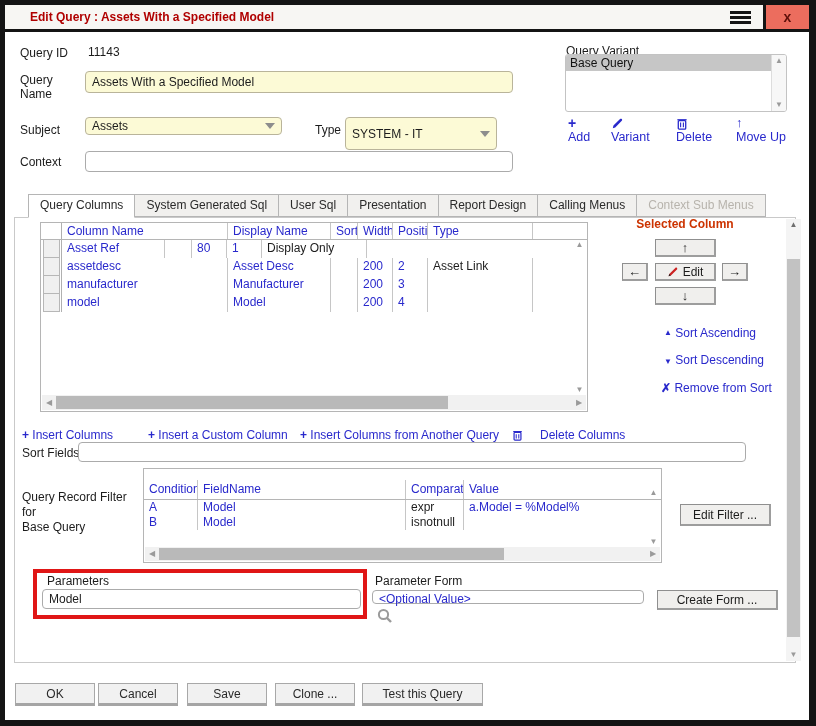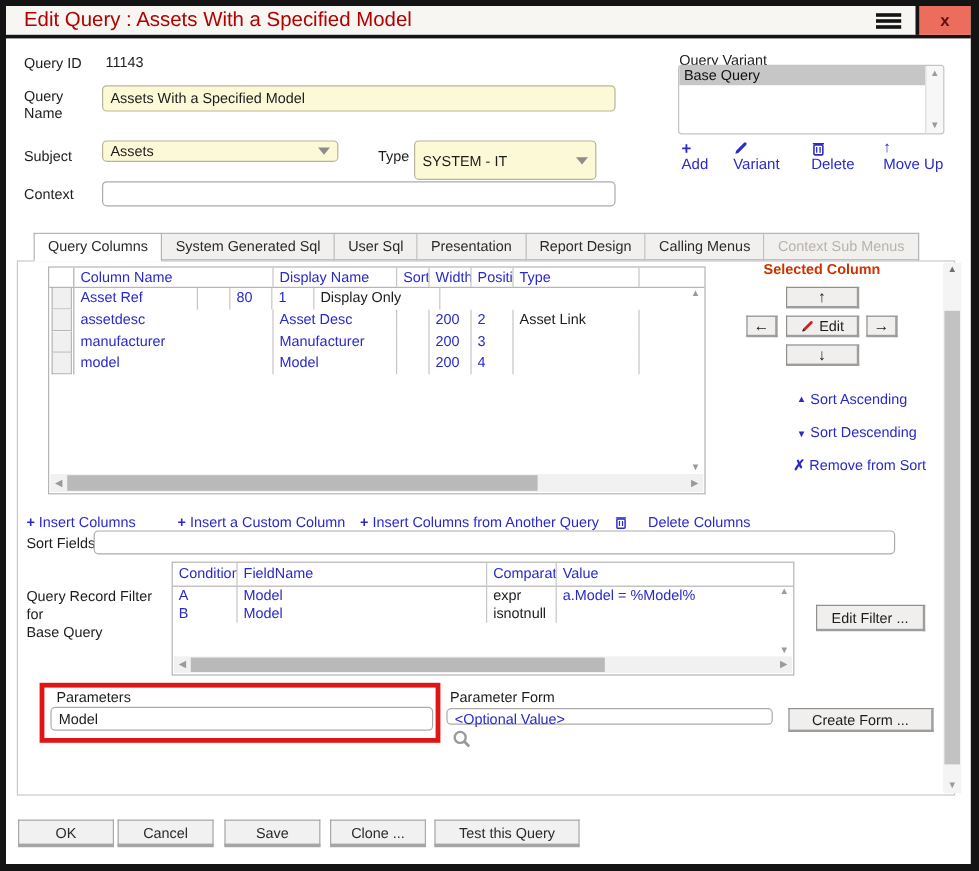--- a/index.html
+++ b/index.html
@@ -4,21 +4,21 @@
 <style>
   * { margin:0; padding:0; box-sizing:border-box; }
   html,body { background:#cfcfcf; }
   body { font-family:"Liberation Sans", sans-serif; }
   .screen { position:relative; width:816px; height:726px; background:#fff; overflow:hidden; }
   .frame { position:absolute; inset:0; border:5px solid #141414; border-right-width:7px; border-bottom-width:6px; pointer-events:none; z-index:60; }
   .abs { position:absolute; }
 
   
   .titlebar { position:absolute; left:5px; top:5px; width:804px; height:27px; background:#f7f6f3; border-bottom:3px solid #141414; display:flex; align-items:center; z-index:55; }
-  .title { color:#b00000; font-weight:normal; font-size:17px; padding-left:15px; white-space:nowrap; }
+  .title { color:#b00000; font-weight:bold; font-size:12px; padding-left:25px; white-space:nowrap; }
   .menu-btn { position:absolute; right:49px; top:0; width:40px; height:24px; display:flex; flex-direction:column; justify-content:center; align-items:center; gap:2px; cursor:pointer; }
   .menu-btn i { display:block; width:21px; height:3px; background:#141414; }
   .close-btn { position:absolute; right:0; top:0; width:46px; height:24px; background:#ec6d5e; border-left:3px solid #141414; color:#5f100a; font-weight:bold; font-size:14px; display:flex; align-items:center; justify-content:center; cursor:pointer; }
 
   
   .lbl { font-size:12px; color:#1c1c1c; line-height:14px; }
   .tin { font-size:12px; color:#1c1c1c; border:1px solid #ababab; border-radius:4px; background:#fff; padding:2px 6px; width:100%; height:100%; font-family:"Liberation Sans",sans-serif; }
   .tin.yellow { background:#fcfad6; border-color:#b9b49a; }
   .ddl { border:1px solid #b9b49a; border-radius:4px; background:#fcfad6; font-size:12px; color:#1c1c1c; display:flex; align-items:center; padding:0 6px; }
   .ddl .tri { margin-left:auto; width:0; height:0; border-left:5px solid transparent; border-right:5px solid transparent; border-top:6px solid #8d8d8d; }
@@ -66,21 +66,21 @@
 
   
   .selcol-title { position:absolute; left:625px; top:217px; width:120px; text-align:center; font-size:12px; font-weight:bold; color:#cc3300; }
   .arrow-btn { font-weight:bold; font-size:13px; }
   .sortlink { position:absolute; font-size:12px; color:#2929cc; cursor:pointer; white-space:nowrap;margin-left:34px; }
   .sortlink .tri { font-size:8px; vertical-align:2px; }
 
   
   .ftable { position:absolute; left:143px; top:468px; width:519px; height:95px; border:1px solid #b5b5b5; background:#fff; font-size:12px; }
   .frow { display:flex; height:15px; }
-  .frow.head { height:20px; line-height:19px; border-bottom:1px solid #b5b5b5; }
+  .frow.head { height:20px; line-height:19px; border-bottom:1px solid #b5b5b5;margin-top:11px; }
   .fcell { padding:0 5px; border-right:1px solid #c6c6c6; white-space:nowrap; overflow:hidden; color:#2929cc; }
   .fcell.black { color:#1c1c1c; }
   .f-cond { width:54px; } .f-field { width:208px; } .f-comp { width:58px; } .f-val { width:184px; border-right:none; }
   .ftable .vbar { position:absolute; top:20px; right:1px; width:13px; bottom:16px; display:flex; flex-direction:column; justify-content:space-between; align-items:center; }
   .ftable .hbar { position:absolute; left:1px; right:1px; bottom:1px; height:14px; background:#f1f1f1; display:flex; align-items:center; }
 
   
   .redbox { position:absolute; left:33px; top:569px; width:334px; height:50px; border:4px solid #e01616; z-index:5; pointer-events:none; }
 
   .maglass { display:block; }

